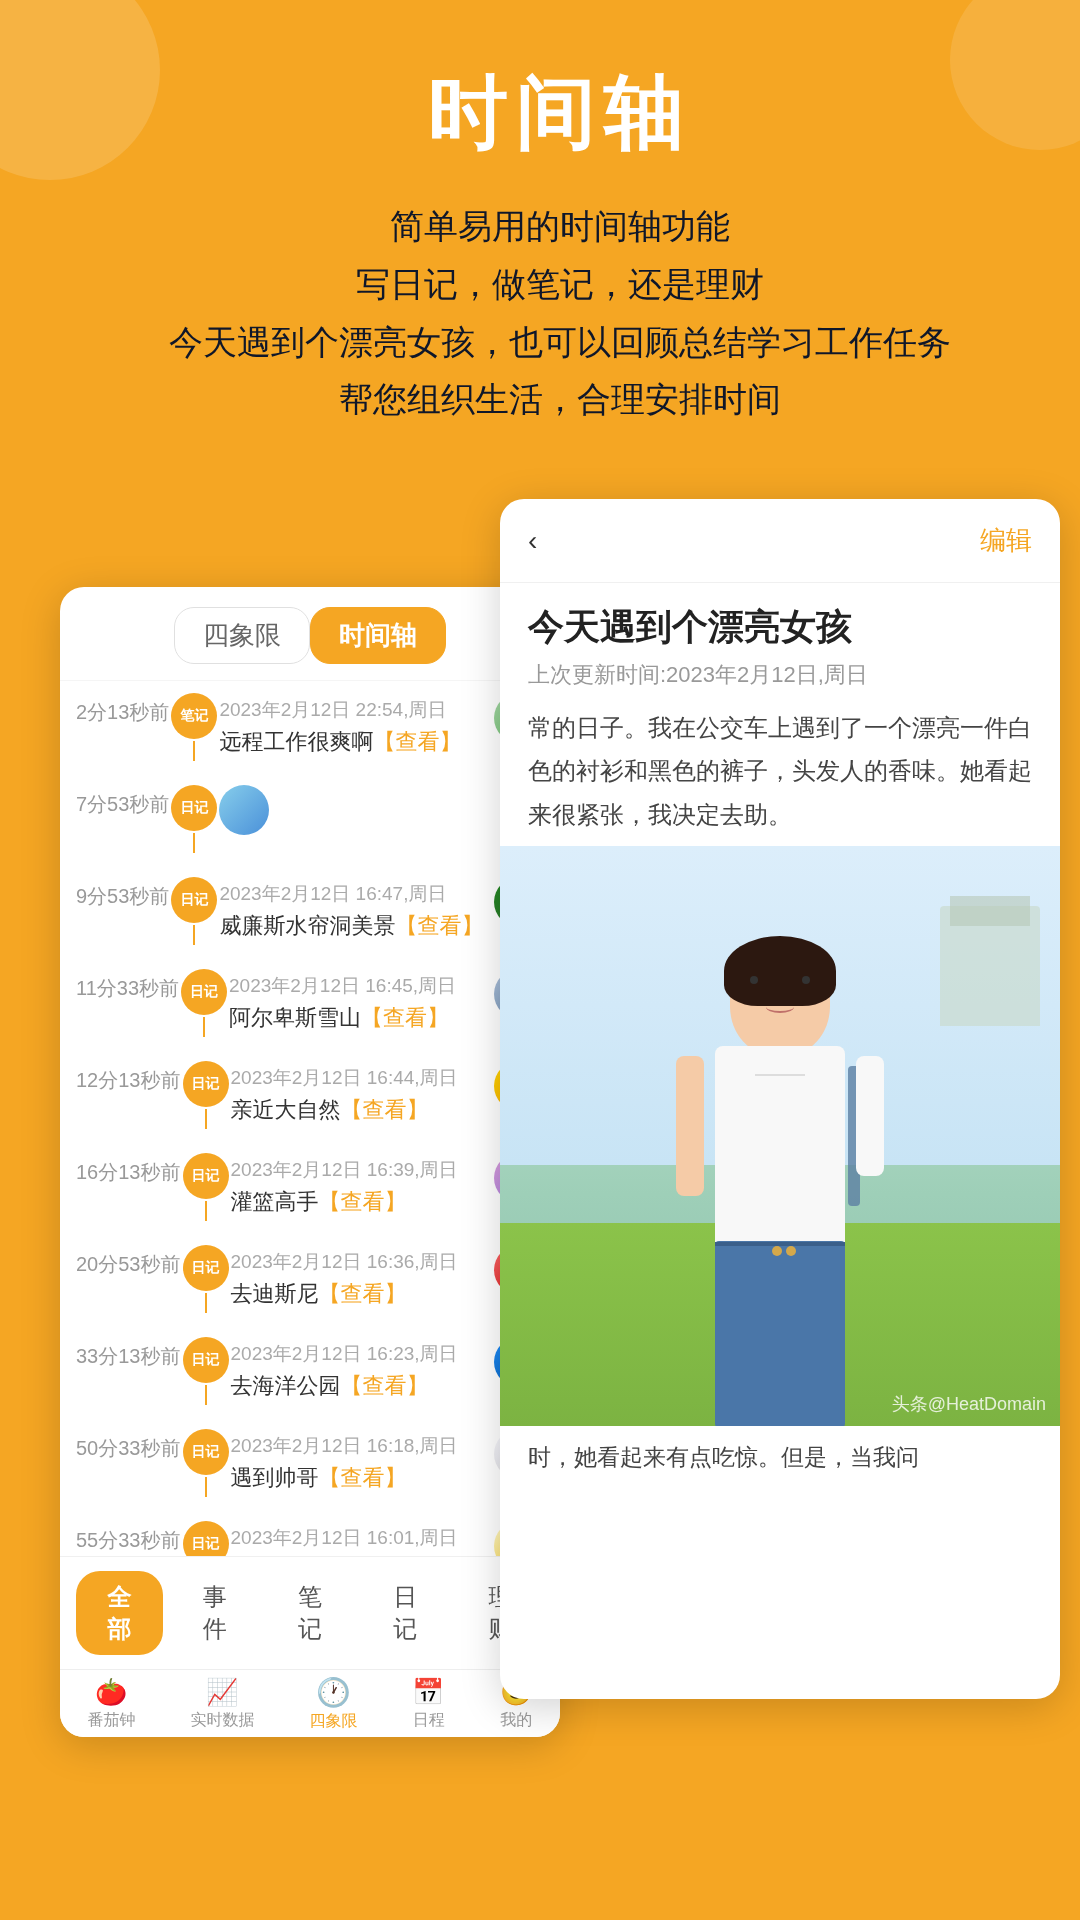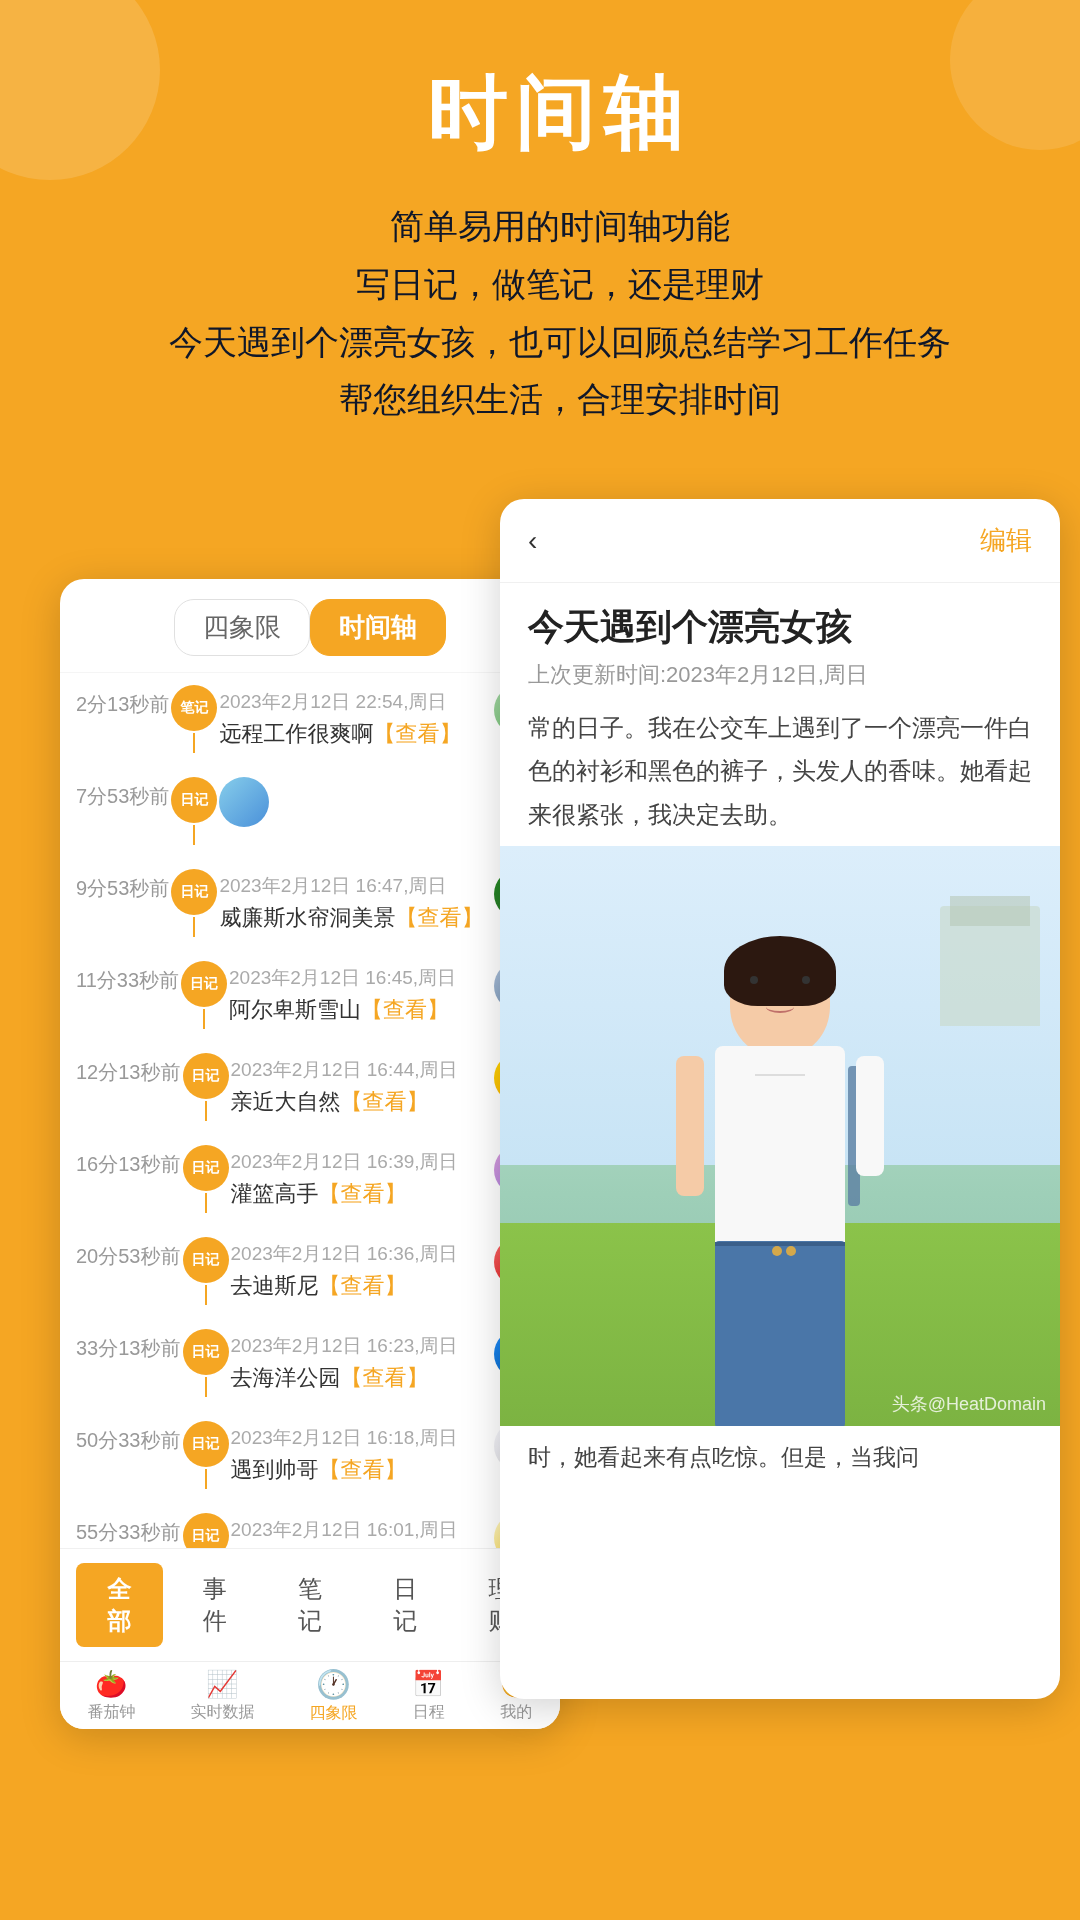--- a/index.html
+++ b/index.html
@@ -53,21 +53,21 @@
       position: relative;
       margin: 40px auto 0;
       width: 1000px;
       height: 1300px;
     }
 
     
     .panel-left {
       position: absolute;
       left: 0;
-      top: 80px;
+      top: 88px;
       width: 500px;
       height: 1150px;
       background: #fff;
       border-radius: 24px;
       box-shadow: 0 8px 40px rgba(0,0,0,0.18);
       overflow: hidden;
       z-index: 2;
     }
 
     
@@ -246,21 +246,21 @@
       border-top: 1px solid #f0f0f0;
       padding: 14px 16px;
       display: flex;
       gap: 8px;
       justify-content: center;
       align-items: center;
       z-index: 10;
     }
     .filter-btn {
       padding: 10px 24px;
-      border-radius: 8px;
+      border-radius: 24px;
       font-size: 24px;
       border: none;
       background: transparent;
       color: #555;
       cursor: pointer;
     }
     .filter-btn.active {
       background: #F5A623;
       color: #fff;
       font-weight: 600;

